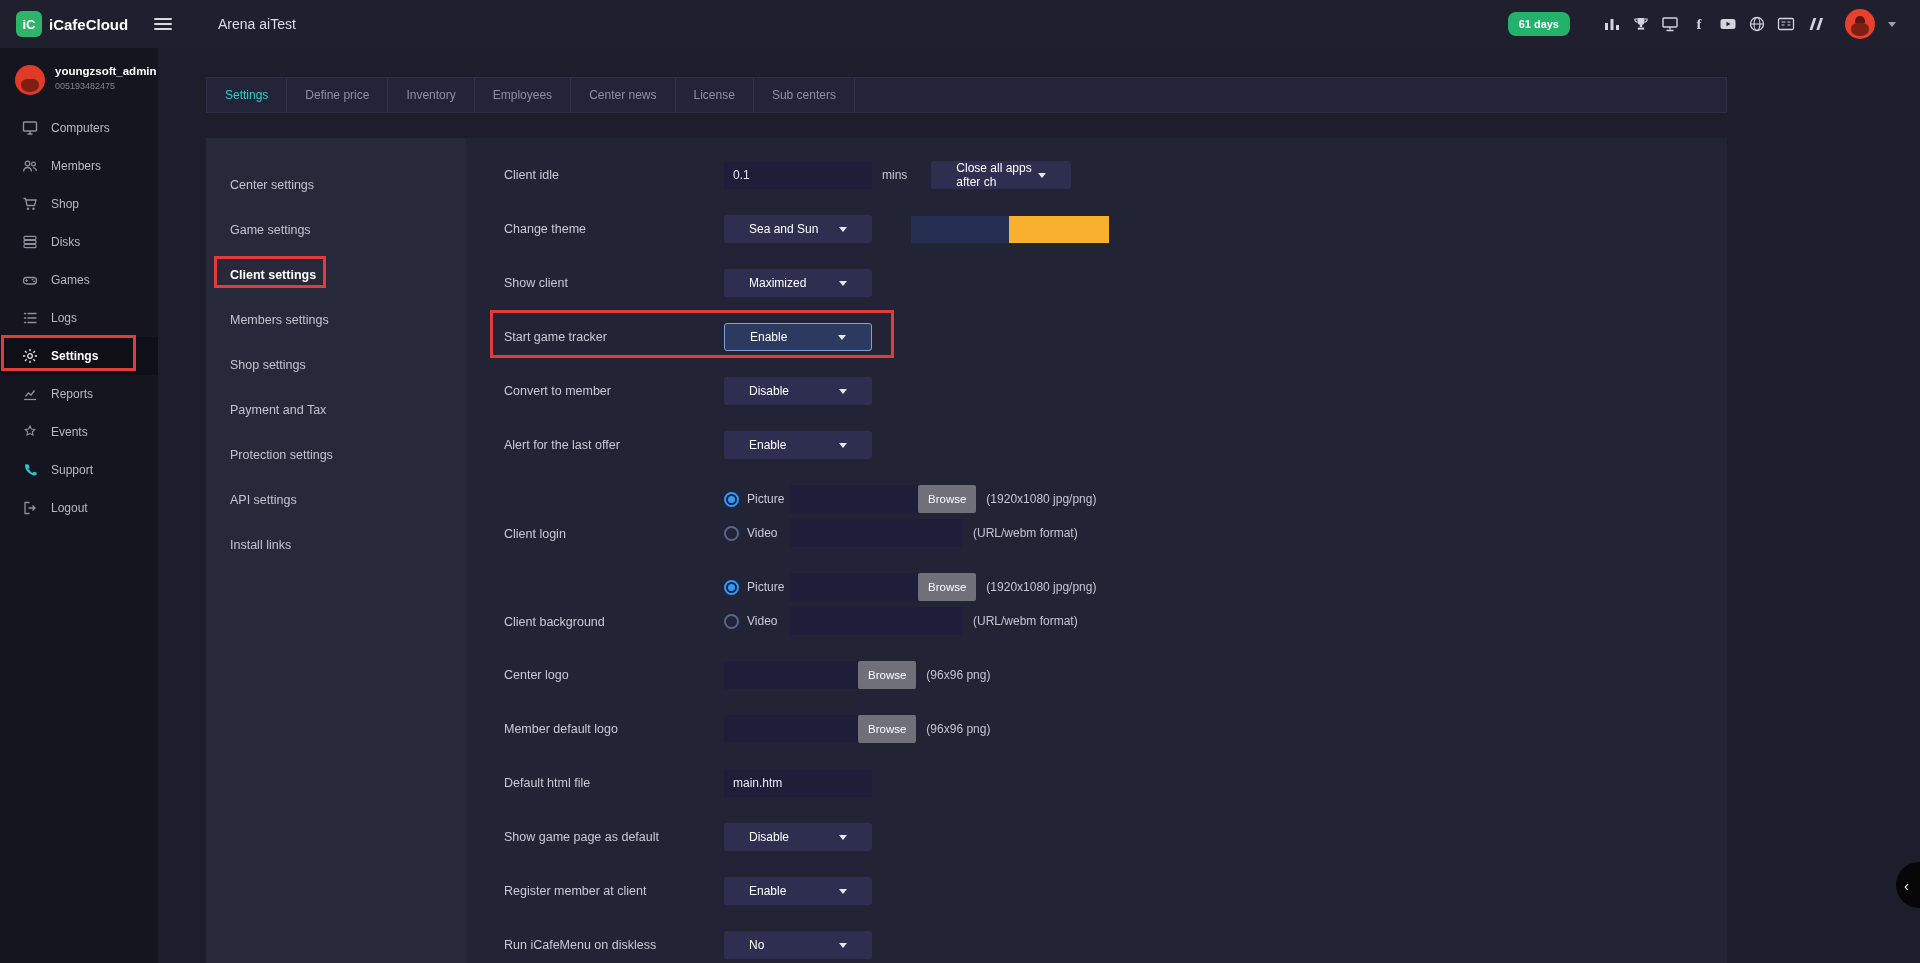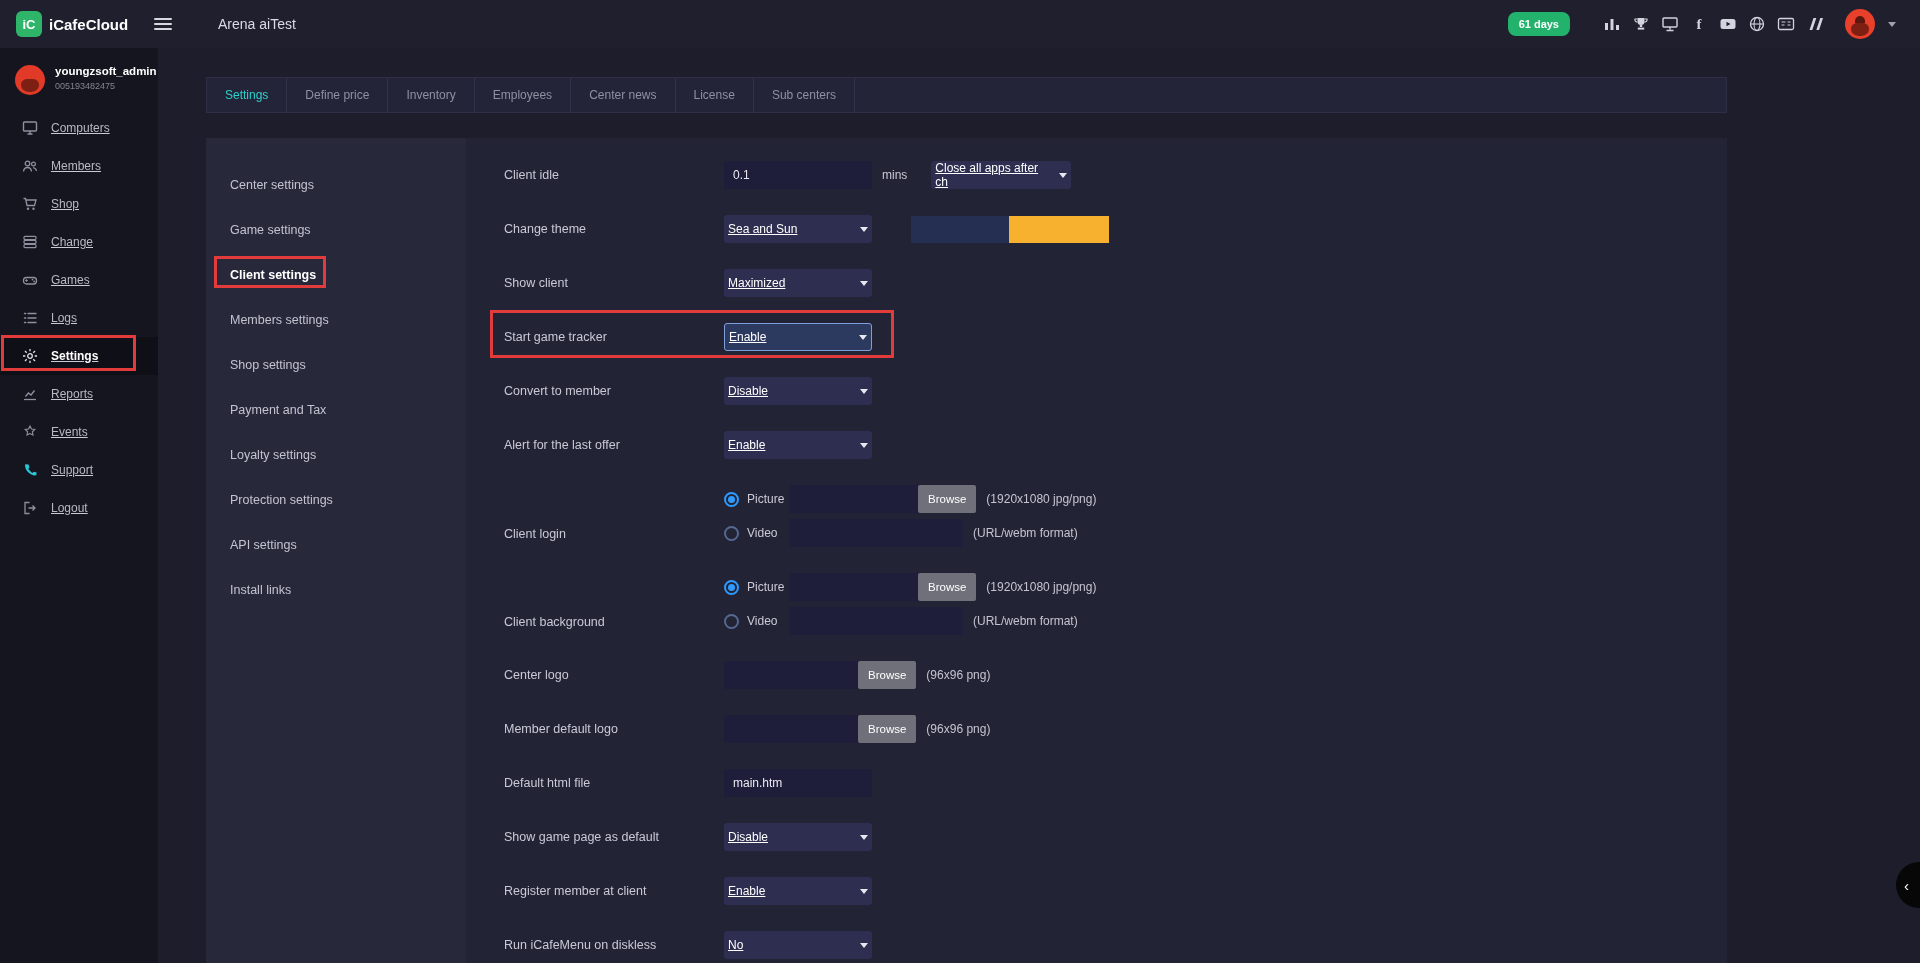--- a/index.html
+++ b/index.html
@@ -30,21 +30,21 @@
   .tb-caret { width:0; height:0; border-left:4px solid transparent; border-right:4px solid transparent; border-top:5px solid #a0a1ae; margin-left:2px; cursor:pointer; }
 
   
   .layout { display:flex; height:915px; }
   .sidebar { width:158px; background:#15151f; flex-shrink:0; position:relative; }
   .user-block { padding:17px 8px 8px 15px; display:flex; gap:10px; align-items:flex-start; }
   .user-avatar { width:30px; height:30px; border-radius:50%; background:#e23a28; position:relative; overflow:hidden; flex-shrink:0; }
   .user-avatar::after { content:""; position:absolute; left:6px; right:6px; bottom:3px; height:13px; background:#7e1f14; border-radius:7px 7px 9px 9px; }
   .user-name { color:#fff; font-size:11.5px; font-weight:700; }
   .user-id { color:#83848f; font-size:9px; margin-top:4px; }
-  .side-menu { margin-top:6px;text-decoration:underline; }
+  .side-menu { margin-top:6px; }
   .side-item { height:38px; display:flex; align-items:center; gap:13px; padding-left:22px; color:#b8b9c4; font-size:12px; position:relative; cursor:pointer; }
   .side-item .icon { width:16px; height:16px; color:#8f90a0; display:inline-flex; flex-shrink:0; }
   .side-item .icon svg { width:16px; height:16px; }
   .side-item.active { background:#0f0f18; color:#fff; font-weight:700; }
   .side-item.active .icon { color:#e3e4ea; }
   .side-item.support .icon { color:#2bc7d4; }
   .red-box { position:absolute; border:3px solid #e13b3b; pointer-events:none; z-index:6; }
   .side-item .red-box { left:1px; top:-2px; width:135px; height:36px; }
 
   .main { flex:1; padding:29px 0 0 48px; position:relative; }
@@ -61,21 +61,21 @@
   .snav-item.highlight { color:#ffffff; font-weight:700; }
   .snav-item .red-box { left:8px; top:4px; width:112px; height:32px; }
 
   
   .form { padding:23px 0 0 38px; flex:1; }
   .frow { display:flex; align-items:center; height:28px; margin-bottom:26px; font-size:12.5px; }
   .frow.tall { height:62px; align-items:flex-end; }
   .flabel { width:220px; color:#c9cad6; flex-shrink:0; }
   .frow.tall .flabel { line-height:26px; }
   .tinput { background:#1e1e3a; border:1px solid #1e1e3a; outline:none; color:#e9e9f2; font-size:12px; height:28px; padding:0 8px; border-radius:2px; width:148px; font-family:inherit; }
-  .select { height:28px; background:#2e2e50; border-radius:3px; display:flex; align-items:center; justify-content:space-between; padding:0 4px; color:#fff; font-size:12px; width:148px; cursor:pointer; flex-shrink:0;text-decoration:underline; }
+  .select { height:28px; background:#2e2e50; border-radius:3px; display:flex; align-items:center; justify-content:space-between; padding:0 25px; color:#fff; font-size:12px; width:148px; cursor:pointer; flex-shrink:0; }
   .caret { width:0; height:0; border-left:4px solid transparent; border-right:4px solid transparent; border-top:5px solid #e8e8f0; margin-left:6px; }
   .select.w140 { width:140px; margin-left:24px; }
   .select.focused { border:1px solid #7d9fdc; background:#2d3a60; }
   .unit { color:#c7c8d2; margin-left:10px; font-size:12px; }
   .swatch { height:27px; }
   .swatch.navy { width:98px; background:#252f52; margin-left:39px; }
   .swatch.orange { width:100px; background:#f7b12f; }
   .stack { display:flex; flex-direction:column; gap:6px; }
   .subrow { display:flex; align-items:center; height:28px; }
   .radio { width:15px; height:15px; border-radius:50%; border:2px solid #55688f; position:relative; flex-shrink:0; cursor:pointer; }
@@ -206,21 +206,21 @@
         <span>Shop</span>
       </div>
       <div class="side-item">
         <span class="icon">
             <svg viewBox="0 0 16 16">
               <rect x="2" y="2.3" width="12" height="3.2" rx="1" stroke="currentColor" stroke-width="1.2" fill="none"></rect>
               <rect x="2" y="6.4" width="12" height="3.2" rx="1" stroke="currentColor" stroke-width="1.2" fill="none"></rect>
               <rect x="2" y="10.5" width="12" height="3.2" rx="1" stroke="currentColor" stroke-width="1.2" fill="none"></rect>
             </svg>
           </span>
-        <span>Change</span>
+        <span>Disks</span>
       </div>
       <div class="side-item">
         <span class="icon">
             <svg viewBox="0 0 16 16">
               <rect x="1.5" y="5.5" width="13" height="6.5" rx="3" stroke="currentColor" stroke-width="1.3" fill="none"></rect>
               <path d="M4.5 7.2v2.6M3.2 8.5h2.6" stroke="currentColor" stroke-width="1.2"></path>
               <circle cx="10.5" cy="7.6" r=".9" fill="currentColor"></circle>
               <circle cx="12.2" cy="9.4" r=".9" fill="currentColor"></circle>
             </svg>
           </span>
@@ -297,21 +297,20 @@
       <div class="settings-nav">
         <div class="snav-item">Center settings</div>
         <div class="snav-item">Game settings</div>
         <div class="snav-item highlight">
           <span>Client settings</span>
           <span class="red-box"></span>
         </div>
         <div class="snav-item">Members settings</div>
         <div class="snav-item">Shop settings</div>
         <div class="snav-item">Payment and Tax</div>
-        <div class="snav-item">Loyalty settings</div>
         <div class="snav-item">Protection settings</div>
         <div class="snav-item">API settings</div>
         <div class="snav-item">Install links</div>
       </div>
 
       <div class="form">
 
         <div class="frow">
           <div class="flabel">Client idle</div>
           <input class="tinput" value="0.1" style="">

